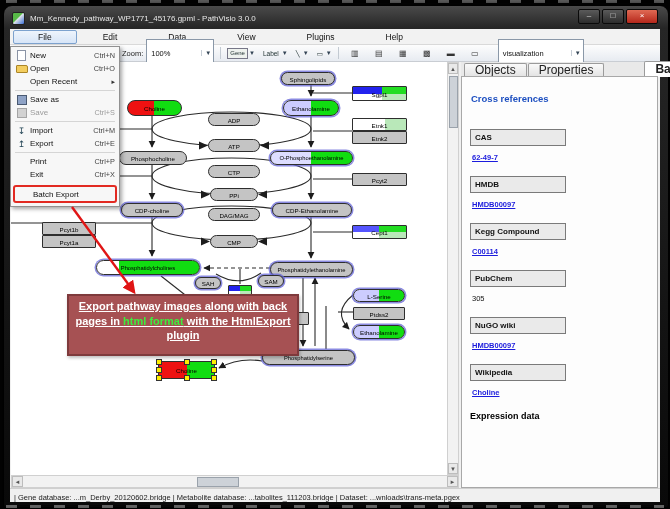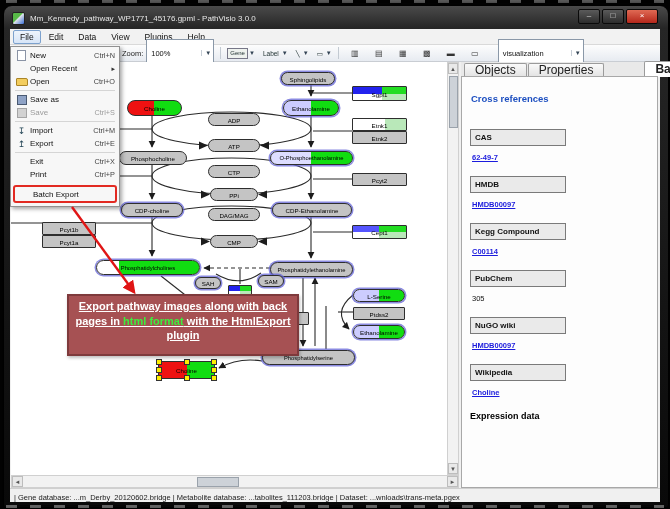--- a/index.html
+++ b/index.html
@@ -17,21 +17,21 @@
   #app-icon{width:11px;height:11px;border-radius:2px;background:linear-gradient(135deg,#57b847 45%,#e8e8e8 46%,#3a6fd8);border:1px solid #222;flex:none;}
   #caption-buttons{right:12px;top:9px;display:flex;gap:2px;}
   .cap-btn{width:20px;height:13px;border:1px solid #0a0a0a;border-radius:2px;color:#ddd;
     font-size:8px;line-height:12px;text-align:center;background:linear-gradient(#5a5a5a,#2d2d2d);}
   .cap-btn.close{width:30px;background:linear-gradient(#e06a54,#a3271a);color:#fff;}
   
   #client{left:10px;top:29px;width:650px;height:473px;background:#f0f0f0;}
   
   #menubar{left:10px;top:29px;width:650px;height:16px;background:#f2f2f2;border-bottom:1px solid #d9d9d9;
     display:flex;align-items:center;padding-left:3px;box-sizing:border-box;}
-  .mb-item{font-size:8.5px;color:#111;padding:1px 6px;margin-right:1px;border:1px solid transparent;}
+  .mb-item{font-size:8.5px;color:#111;padding:1px 24px;margin-right:1px;border:1px solid transparent;}
   .mb-item.open{background:linear-gradient(#eef4fc,#d7e5f7);border:1px solid #7da2ce;border-radius:2px;}
   
   #toolbar{left:10px;top:45px;width:650px;height:17px;background:linear-gradient(#fdfdfd,#e7ebf1);
     border-bottom:1px solid #c9cdd3;display:flex;align-items:center;box-sizing:border-box;padding-left:112px;gap:3px;}
   .tb-label{font-size:7.5px;color:#222;}
   .combo{background:#fff;border:1px solid #8a98a8;height:29px;display:flex;align-items:center;
     font-size:7.5px;color:#111;padding:0 2px 0 4px;box-sizing:border-box;}
   .combo .arr{margin-left:auto;font-size:6px;color:#345;padding-left:3px;border-left:1px solid #c5ccd4;}
   #zoom-combo{width:68px;}
   #vis-combo{width:86px;margin-left:10px;}
@@ -387,30 +387,30 @@
   <span>| Gene database: ...m_Derby_20120602.bridge | Metabolite database: ...tabolites_111203.bridge | Dataset: ...wnloads\trans-meta.pgex</span>
 </div>
 
 <div class="abs" id="file-menu">
     <div class="menu-item">
       <span class="mi-icon ic-new"></span>
       <span class="mi-label">New</span>
       <span class="mi-short">Ctrl+N</span>
     </div>
     <div class="menu-item">
+      <span class="mi-icon ic-folder"></span>
+      <span class="mi-label">Open</span>
+      <span class="mi-short">Ctrl+O</span>
+    </div>
+    <div class="menu-item">
       <span class="mi-icon"></span>
       <span class="mi-label">Open Recent</span>
       <span class="mi-short"></span>
       <span class="mi-sub">▸</span>
     </div>
-    <div class="menu-item">
-      <span class="mi-icon ic-folder"></span>
-      <span class="mi-label">Open</span>
-      <span class="mi-short">Ctrl+O</span>
-    </div>
     <div class="menu-sep"></div>
     <div class="menu-item">
       <span class="mi-icon ic-save"></span>
       <span class="mi-label">Save as</span>
       <span class="mi-short"></span>
     </div>
     <div class="menu-item disabled">
       <span class="mi-icon ic-save"></span>
       <span class="mi-label">Save</span>
       <span class="mi-short">Ctrl+S</span>
@@ -422,27 +422,27 @@
       <span class="mi-short">Ctrl+M</span>
     </div>
     <div class="menu-item">
       <span class="mi-icon ic-export">↥</span>
       <span class="mi-label">Export</span>
       <span class="mi-short">Ctrl+E</span>
     </div>
     <div class="menu-sep"></div>
     <div class="menu-item">
       <span class="mi-icon"></span>
+      <span class="mi-label">Print</span>
+      <span class="mi-short">Ctrl+P</span>
+    </div>
+    <div class="menu-item">
+      <span class="mi-icon"></span>
       <span class="mi-label">Exit</span>
       <span class="mi-short">Ctrl+X</span>
-    </div>
-    <div class="menu-item">
-      <span class="mi-icon"></span>
-      <span class="mi-label">Print</span>
-      <span class="mi-short">Ctrl+P</span>
     </div>
     <div class="menu-item red-box">
       <span class="mi-icon"></span>
       <span class="mi-label">Batch Export</span>
       <span class="mi-short"></span>
     </div>
   </div>
 
 <svg class="abs" id="overlay-svg" width="670" height="509" viewBox="0 0 670 509">
   <defs>

